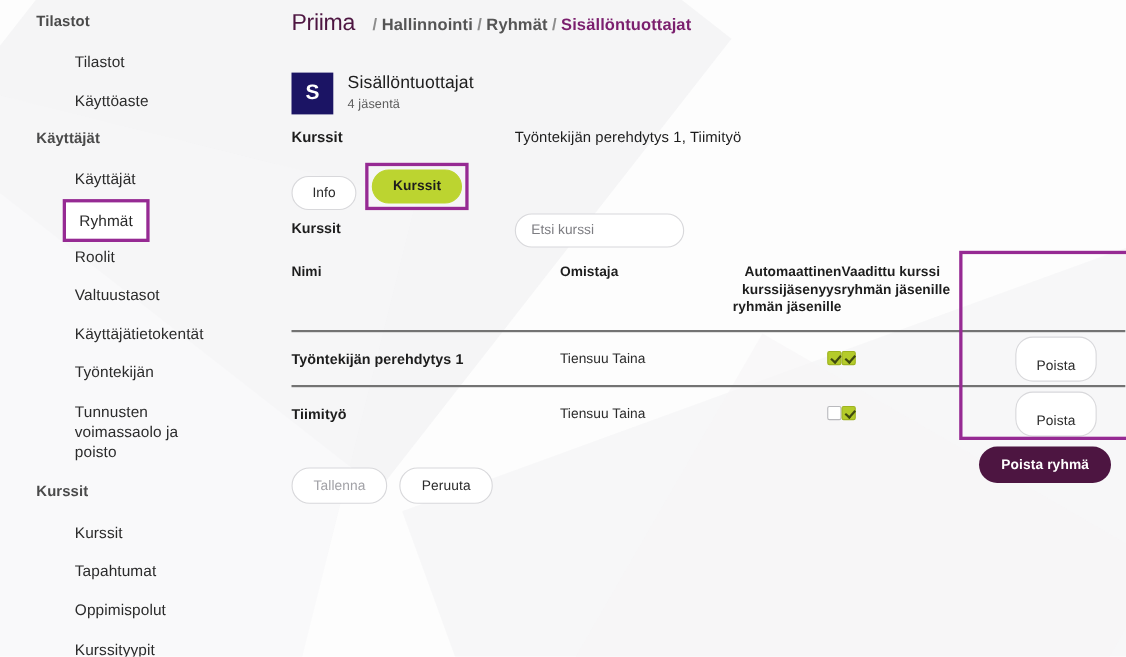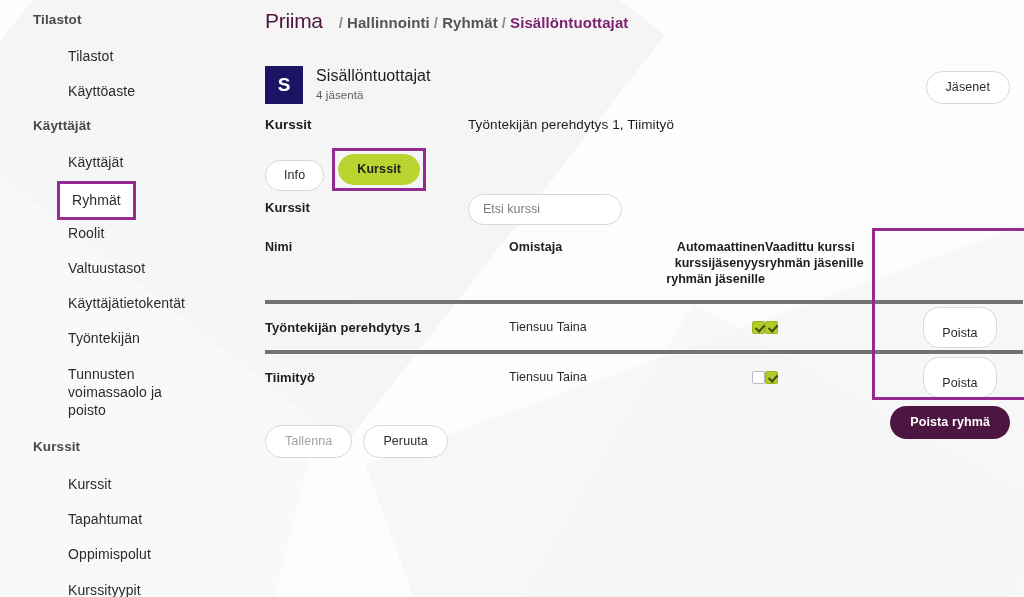--- a/index.html
+++ b/index.html
@@ -233,21 +233,21 @@
   #table {
     position: absolute;
     left: 13px; top: 230px;
     width: 758px;
   }
   .trow { position: relative; display: flex; align-items: flex-start; }
   .thead { height: 70px; }
   .tbody-row {
     height: 50px;
     align-items: center;
-    border-top: 4px solid #737373;
+    border-top: 2px solid #737373;
   }
   .c-nimi   { width: 244px; flex: none; padding-left: 0px; }
   .c-omist  { width: 124px; flex: none; }
   .c-auto   { width: 132px; flex: none; text-align: right; }
   .c-vaad   { width: 132px; flex: none; }
   .c-act    { width: 126px; flex: none; display: flex; justify-content: center; }
 
   .th {
     font-size: 12.5px;
     font-weight: bold;
@@ -393,21 +393,20 @@
     </div>
 
     <div id="group-header">
       <div id="group-avatar">S</div>
       <div id="group-meta">
         <div id="group-title">Sisällöntuottajat</div>
         <div id="group-sub">4 jäsentä</div>
       </div>
     </div>
 
-    <button id="members-button">Jäsenet</button>
 
     <div id="courses-summary">
       <div id="courses-summary-label">Kurssit</div>
       <div id="courses-summary-value">Työntekijän perehdytys 1, Tiimityö</div>
     </div>
 
     <div id="tabs">
       <button class="tab">Info</button>
       <span class="tab-highlight-wrap">
         <button class="tab active">Kurssit</button>

